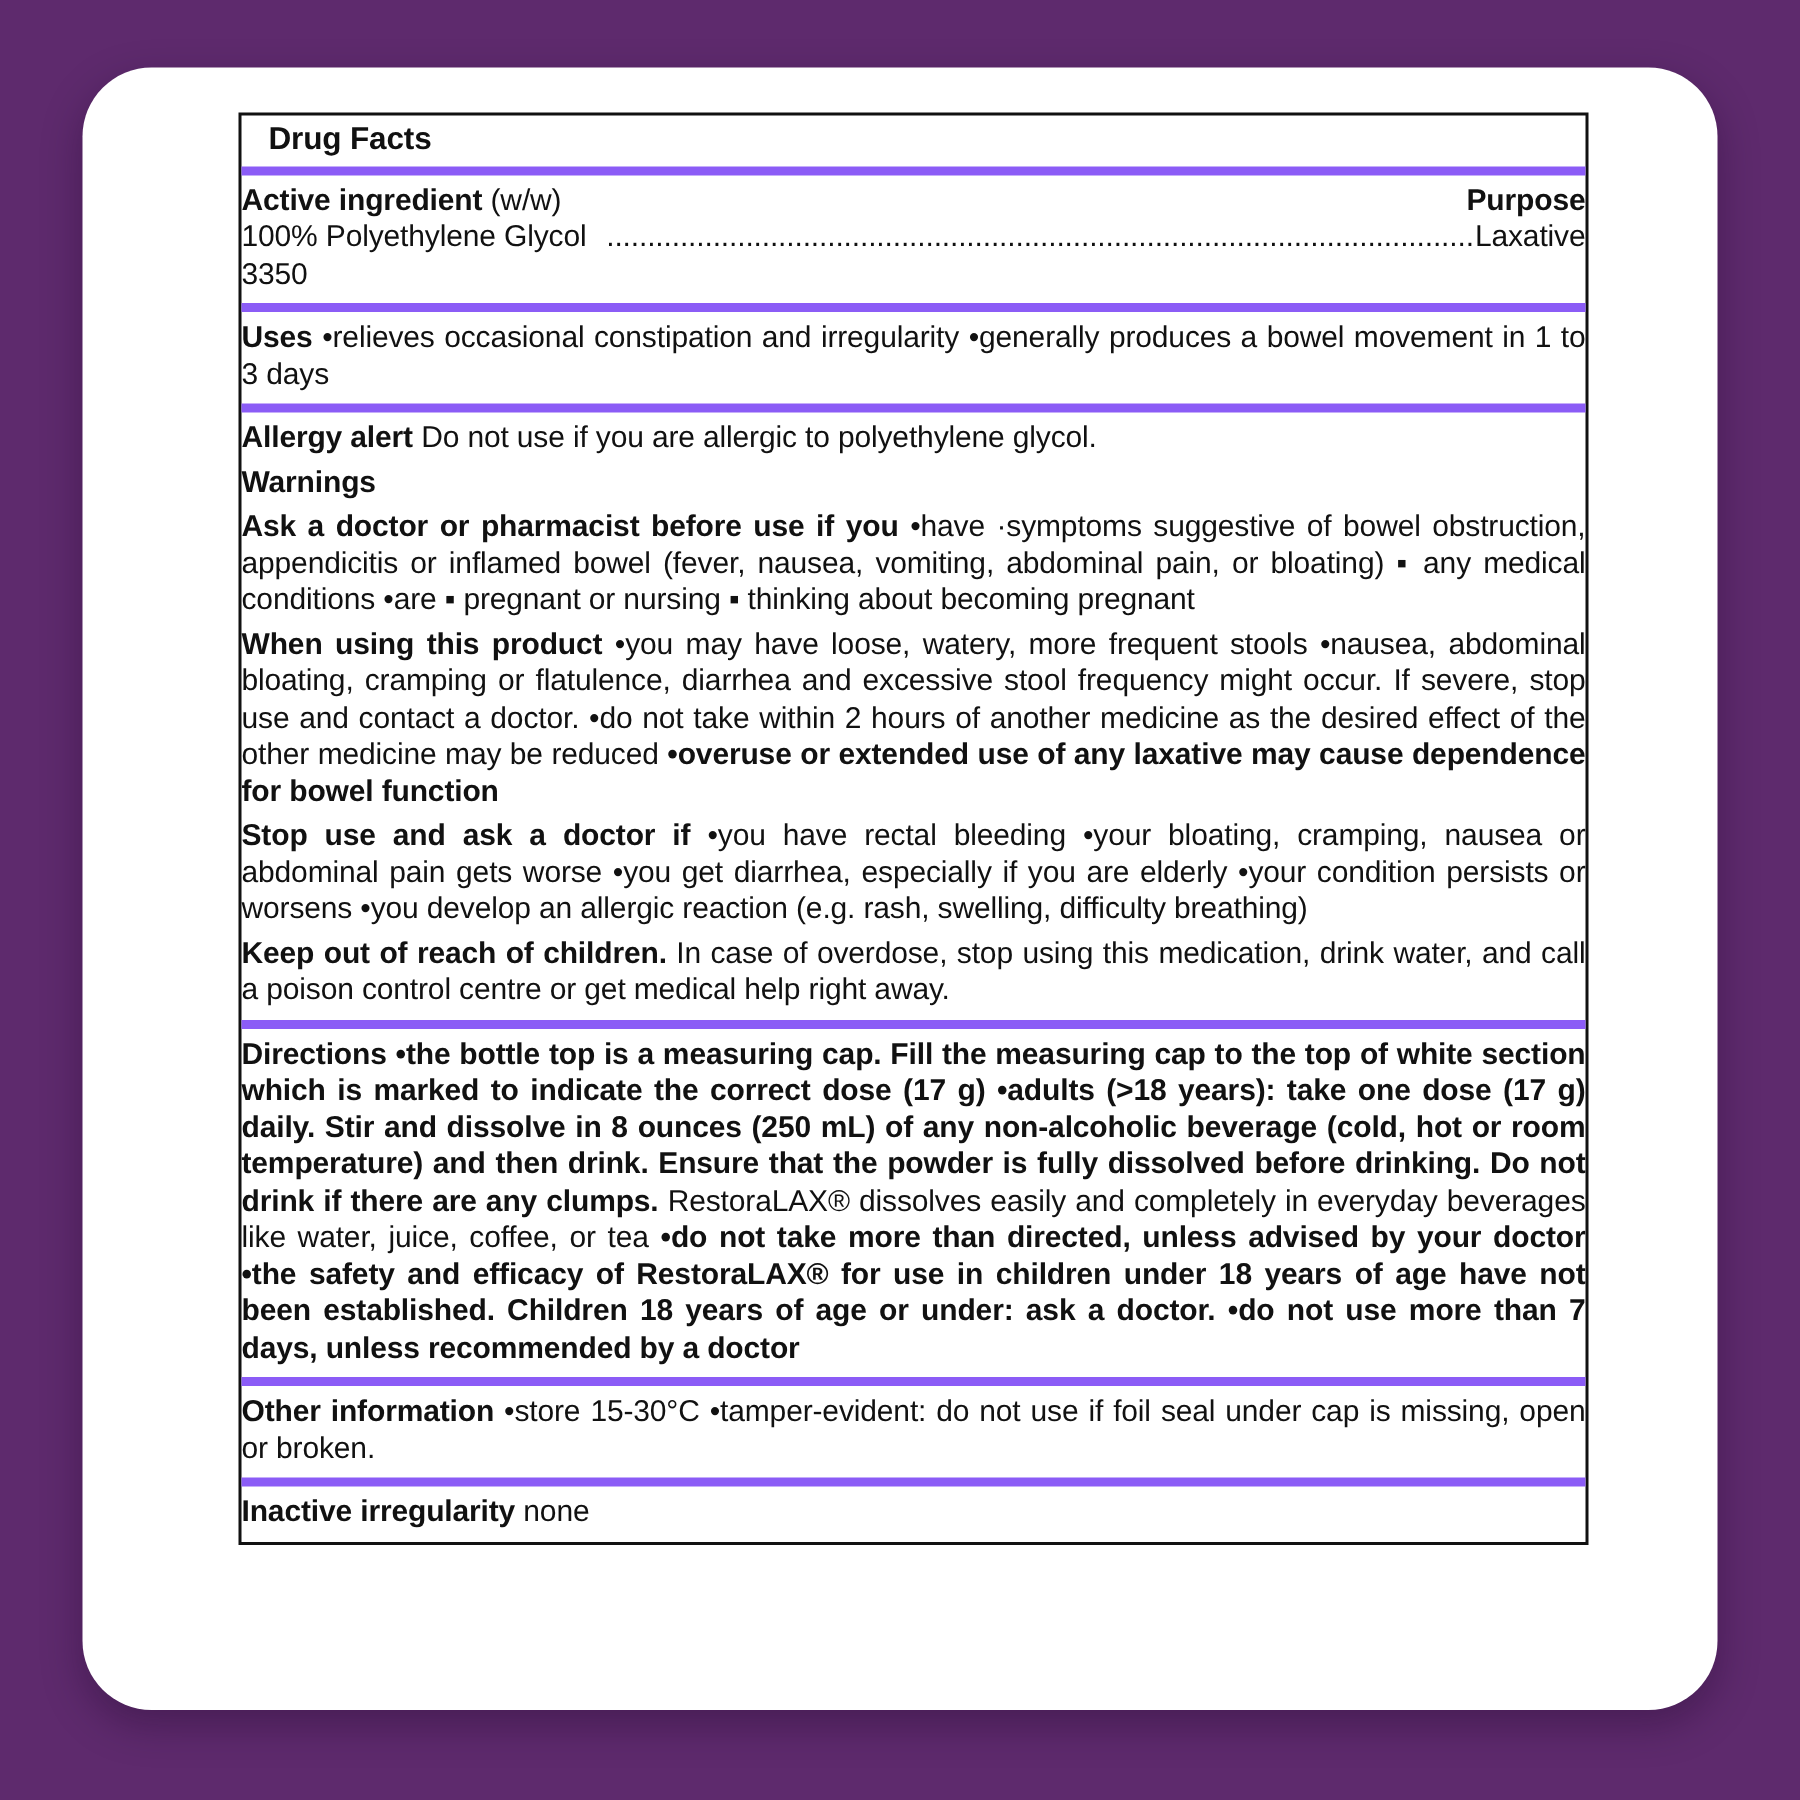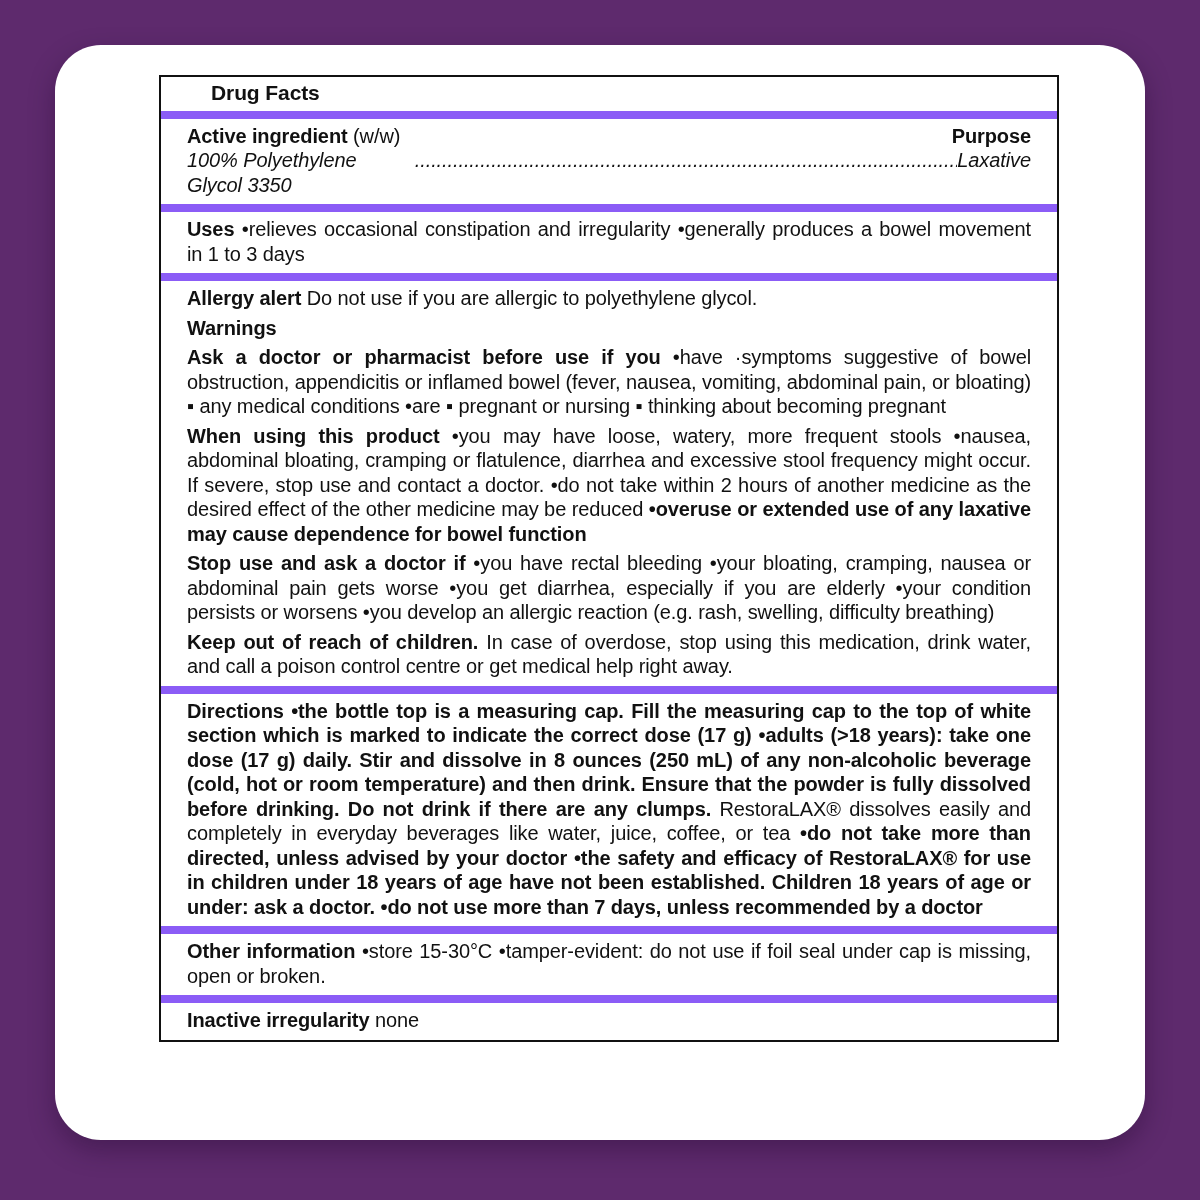--- a/index.html
+++ b/index.html
@@ -17,28 +17,28 @@
     box-sizing:border-box;
     padding:30px 86px 20px 104px;
   }
   .dftable {
     width:900px; box-sizing:border-box;
     border:2px solid #111;
     color:#111;
     font-size:20px; line-height:24.5px;
     letter-spacing:-0.1px;
   }
-  .row { border-top:8px solid #8b5cf6; padding:5px 26px 7px; }
+  .row { border-top:6px solid #8b5cf6; padding:5px 0 7px; }
   .row:first-child { border-top:none; }
   .b { font-weight:bold; }
-  .title-row { padding:4px 18px 5px; font-size:21px;margin-left:32px; }
+  .title-row { padding:4px 18px 5px; font-size:21px; }
   .para { margin:0; text-align:justify; }
   .para + .para { margin-top:5px; }
   .ai-line1 { display:flex; justify-content:space-between; align-items:baseline; }
-  .ai-line2 { display:flex; align-items:baseline;font-style:italic; }
+  .ai-line2 { display:flex; align-items:baseline; }
   .dots { flex:1 1 auto; overflow:hidden; white-space:nowrap; }
 </style>
 </head>
 <body>
 
 <div class="page">
   <div class="card">
     <div class="dftable">
 
       <div class="row title-row">

